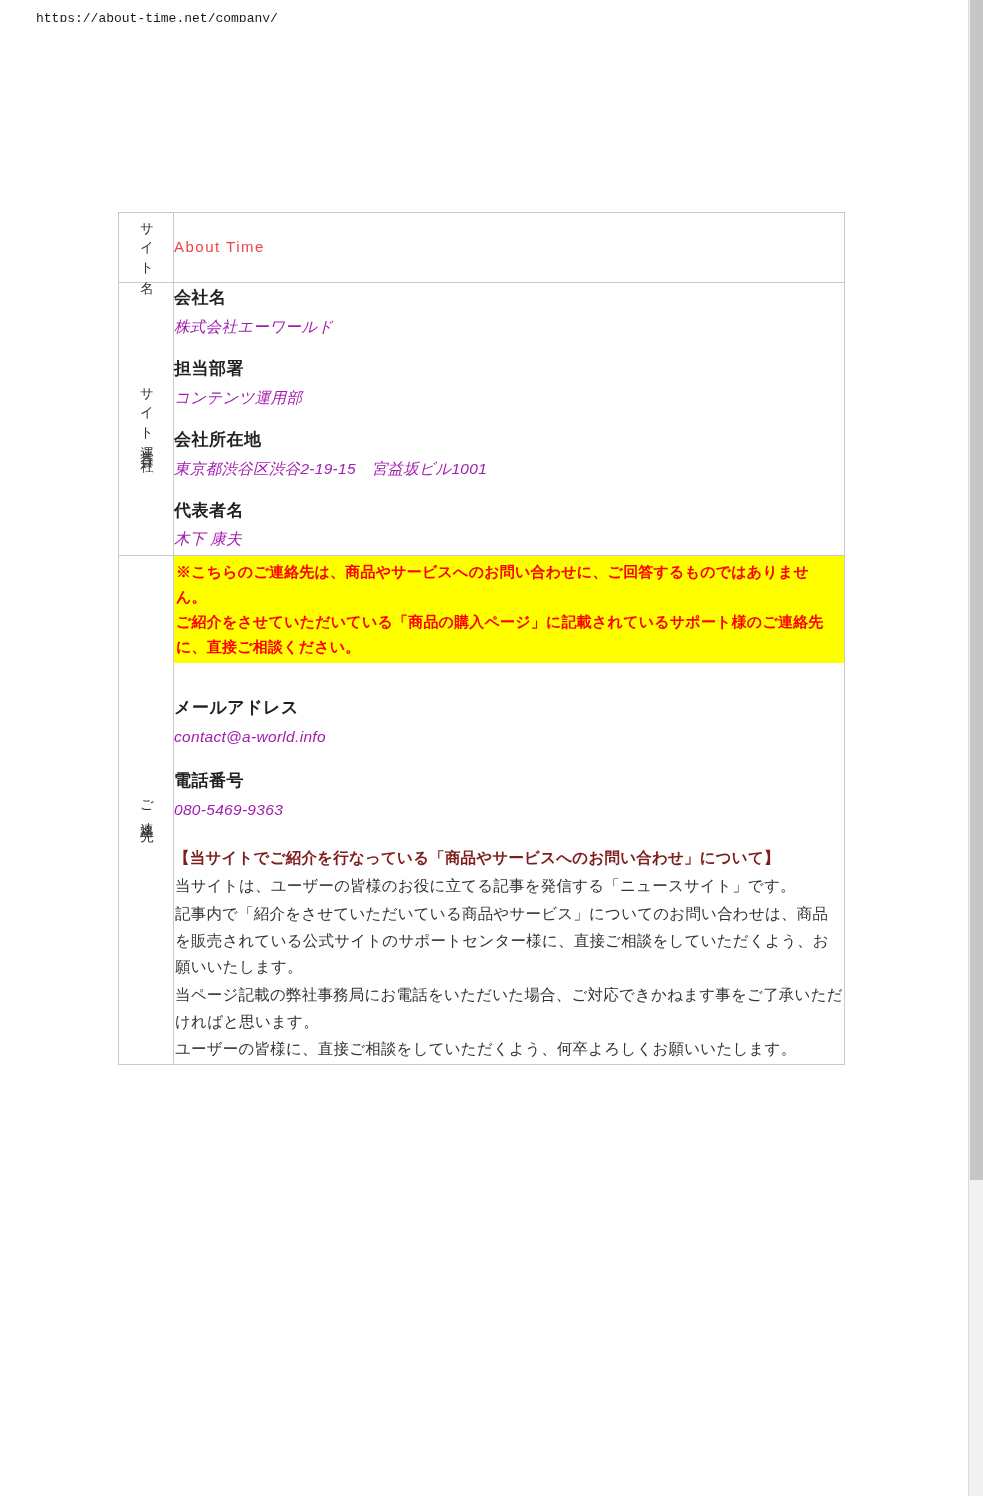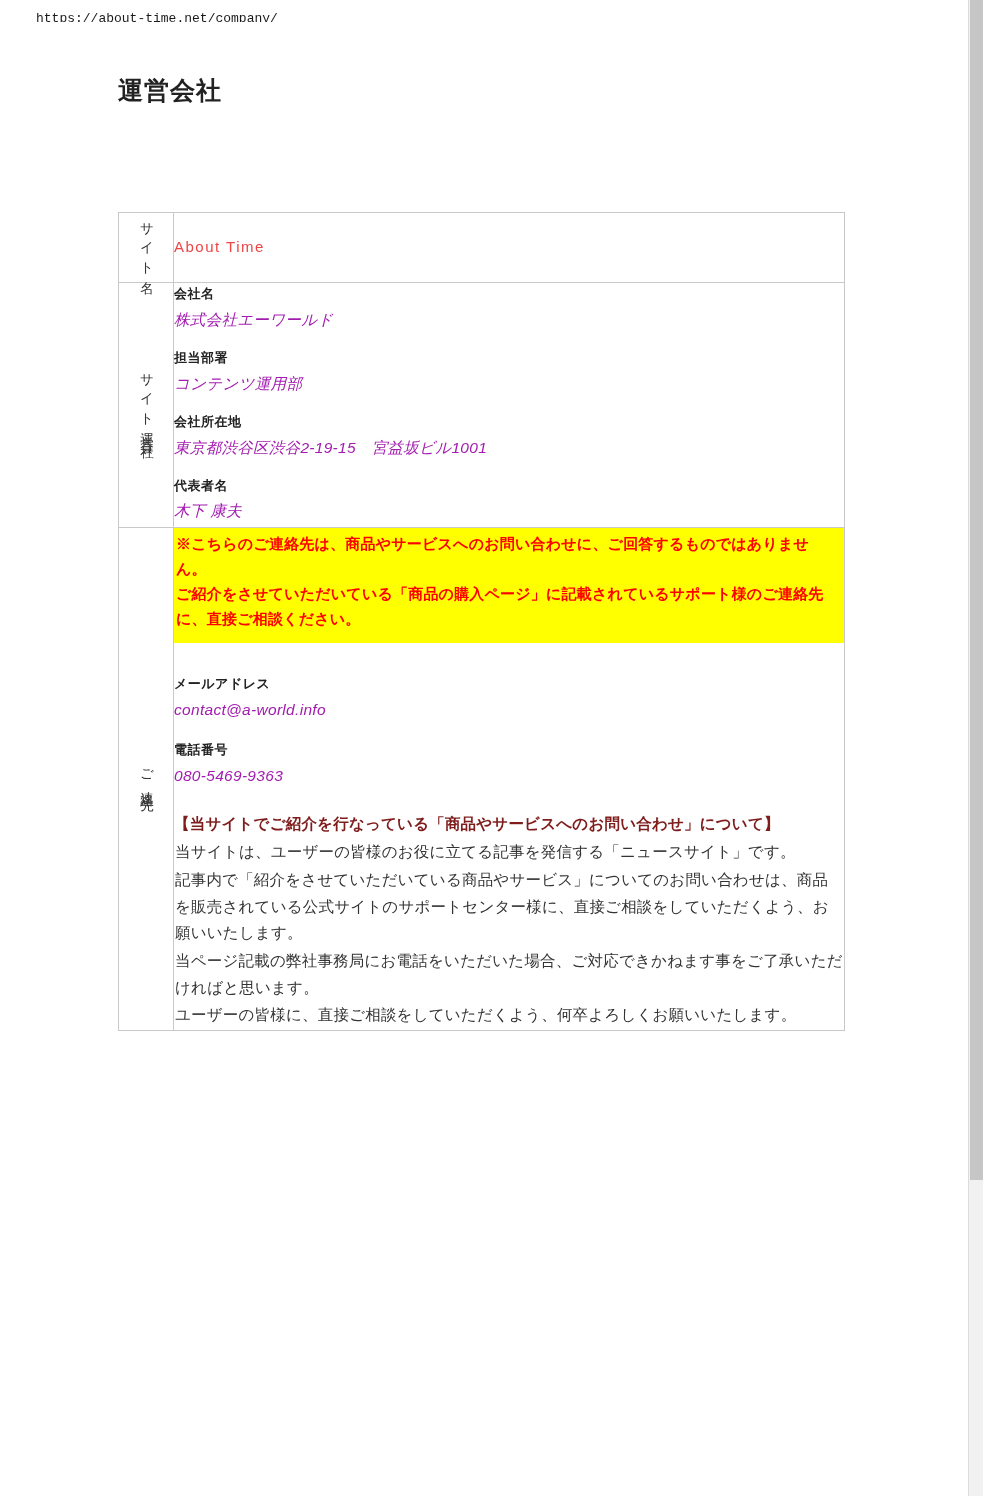--- a/index.html
+++ b/index.html
@@ -139,21 +139,21 @@
   }
 
   .sitename-text {
     font-size: 15px;
     color: #ef4444;
     letter-spacing: 1.5px;
   }
 
   .field-label {
     font-weight: bold;
-    font-size: 13px;
+    font-size: 17px;
     color: #222222;
     margin-top: 14px;
     margin-bottom: 0;
     letter-spacing: 0.5px;
   }
   .field-label:first-child { margin-top: 0; }
   .field-value {
     font-size: 15.5px;
     color: #a21caf;
     margin: 0 0 2px 0;
@@ -161,21 +161,21 @@
     font-style: italic;
   }
 
   
   .notice {
     background: #ffff00;
     color: #ff0000;
     font-weight: bold;
     font-size: 15px;
     line-height: 1.68;
-    padding: 3px 5px 12px 2px;
+    padding: 3px 5px 4px 2px;
     display: inline-block;
     letter-spacing: 0.2px;
     margin-bottom: 14px;
   }
   .notice p { margin: 0; }
 
   .contact-block { margin-top: 0; }
   .contact-block .field-label { margin-top: 16px; }
 
   .section-head {
@@ -201,21 +201,20 @@
   <span>https://about-time.net/company/</span>
 </div>
 
 <div class="scrollbar">
   <div class="thumb"></div>
 </div>
 
 <div class="page">
 
 
-  <h1 class="page-title">運営会社</h1>
 
   <table class="company-table">
     <tbody>
 
       <tr>
         <td class="label-cell">
           <span class="vtext">サイト名</span>
         </td>
         <td class="value-cell">
           <div class="sitename-text">About Time</div>

